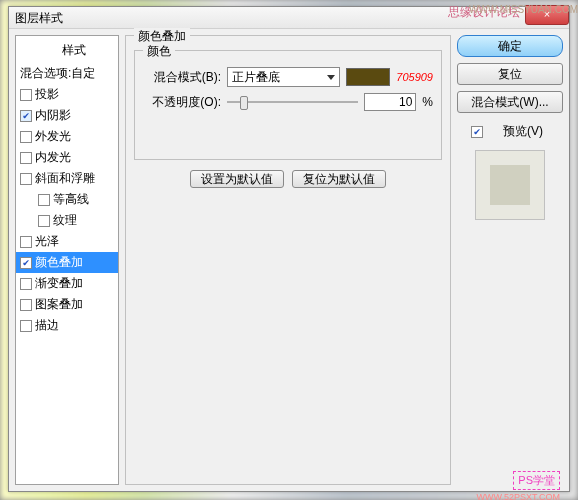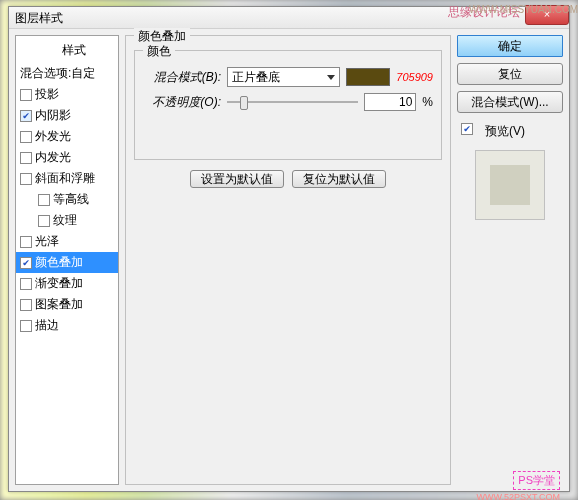--- a/index.html
+++ b/index.html
@@ -18,35 +18,35 @@
 .side-item.selected { background: #2e90ff; color: #fff; }
 .cb { width: 12px; height: 12px; border: 1px solid #888; background: #fff; display: inline-flex; align-items: center; justify-content: center; font-size: 9px; color: #2050c0; }
 .cb.checked::before { content: "✔"; }
 .cb.checked.light { background: #e0f0ff; }
 .main { flex: 1; display: flex; gap: 6px; }
 .group { border: 1px solid #c0c0c0; position: relative; padding: 10px 8px 8px; background: #f0f0f0; }
 .group-title { position: absolute; top: -8px; left: 8px; background: #f0f0f0; padding: 0 4px; }
 .center { flex: 1; }
 .inner-group { margin-top: 4px; }
 .row { display: flex; align-items: center; gap: 6px; margin: 6px 0; }
-.label { text-align: right; font-style: italic; }
+.label { text-align: right; }
 .dropdown { flex: 1; height: 20px; border: 1px solid #888; background: #fff; display: flex; align-items: center; justify-content: space-between; padding: 0 4px; }
 .arrow-down { width: 0; height: 0; border-left: 4px solid transparent; border-right: 4px solid transparent; border-top: 5px solid #333; }
 .swatch { width: 44px; height: 18px; border: 1px solid #666; background: #5a4a10; }
 .hex { color: #ff0000; font-size: 11px; font-style: italic; }
 .num-input { width: 52px; height: 18px; border: 1px solid #888; background: #fff; text-align: right; padding: 0 3px; display: flex; align-items: center; justify-content: flex-end; }
 .slider { flex: 1; height: 18px; position: relative; }
 .slider-track { position: absolute; top: 8px; left: 0; right: 0; height: 2px; background: #b0b0b0; }
 .slider-thumb { position: absolute; top: 3px; width: 8px; height: 14px; background: #e8e8e8; border: 1px solid #888; border-radius: 2px; }
 .btn-row { display: flex; gap: 8px; justify-content: center; margin-top: 10px; }
 .btn { height: 18px; padding: 0 10px; border: 1px solid #888; background: linear-gradient(#f8f8f8,#e0e0e0); border-radius: 3px; display: inline-flex; align-items: center; }
 .right-col { width: 106px; display: flex; flex-direction: column; gap: 6px; align-items: stretch; }
-.btn-primary { height: 22px; border: 1px solid #3080d0; background: linear-gradient(#d0f0ff,#90d0f8); border-radius: 1px; text-align: center; line-height: 20px; }
+.btn-primary { height: 22px; border: 1px solid #3080d0; background: linear-gradient(#d0f0ff,#90d0f8); border-radius: 9px; text-align: center; line-height: 20px; }
 .btn-std { height: 22px; border: 1px solid #888; background: linear-gradient(#f8f8f8,#e0e0e0); border-radius: 3px; text-align: center; line-height: 20px; }
-.preview-row { display: flex; gap: 12px; margin: 4px 0 4px 4px; }
+.preview-row { display: flex; align-items: center; gap: 20px; margin: 4px 0 4px 14px; }
 .preview-box { width: 70px; height: 70px; border: 1px solid #c0c0c0; background: #e8e8e0; margin: 0 auto; display: flex; align-items: center; justify-content: center; }
 .preview-inner { width: 40px; height: 40px; background: #d0d0c0; }
 .wm-bottom { position: absolute; right: 18px; bottom: 10px; color: #f040c0; border: 1px dashed #f040c0; padding: 1px 4px; font-size: 11px; z-index: 10; }
 .wm-url2 { position: absolute; right: 18px; bottom: -2px; color: #f88; font-size: 9px; z-index: 10; }
 </style>
 </head>
 <body>
 
 <div class="bgblur"></div>
 <div class="watermark-top">思缘设计论坛</div>

